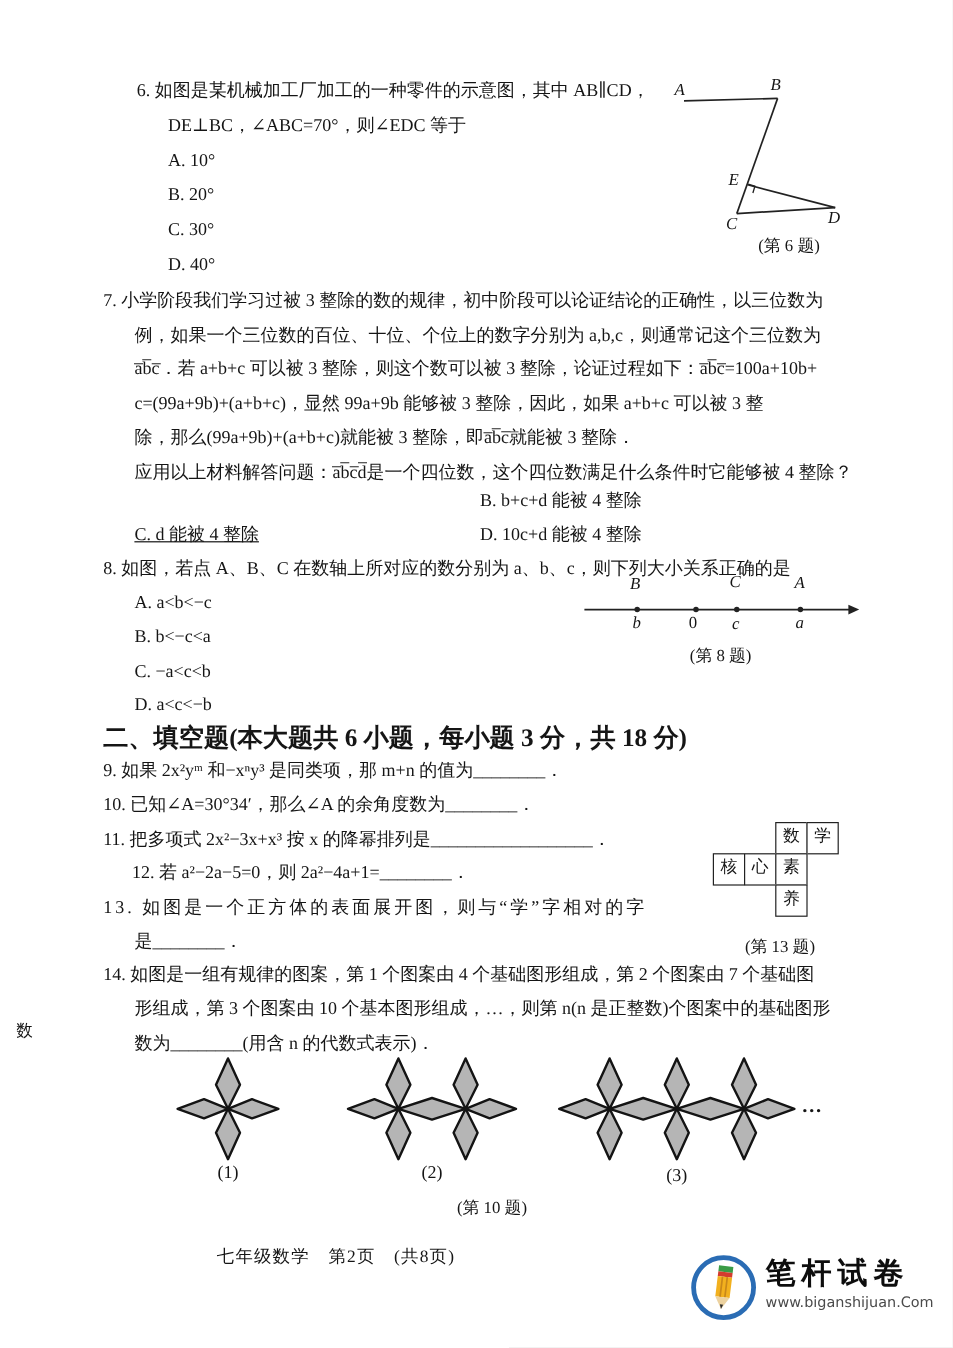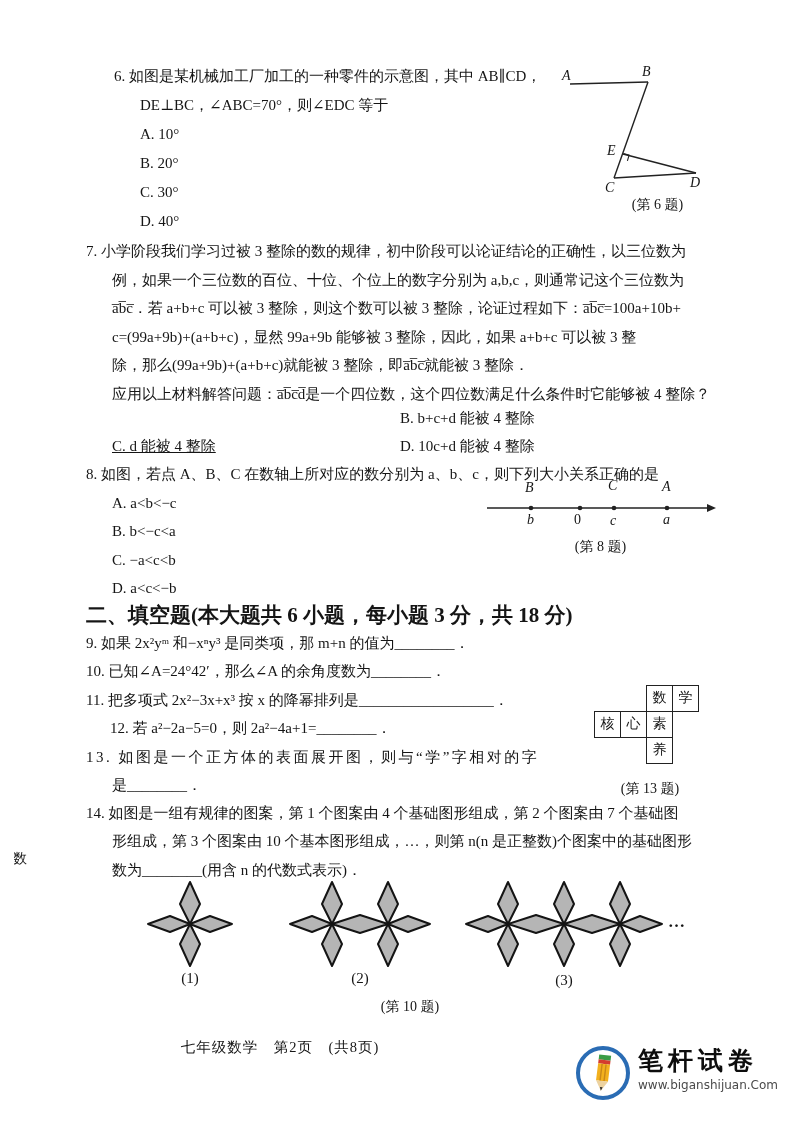--- a/index.html
+++ b/index.html
@@ -101,21 +101,21 @@
     <span class="figlabel" style="left:44px;top:30px;">b</span>
     <span class="figlabel" style="left:91px;top:30px;font-style:normal;">0</span>
     <span class="figlabel" style="left:127px;top:31px;">c</span>
     <span class="figlabel" style="left:180px;top:30px;">a</span>
     <div class="caption" style="top:56px;">(第 8 题)</div>
   </div>
 
   <div class="abs sechead" style="left:86px;top:601px;">二、填空题(本大题共 6 小题，每小题 3 分，共 18 分)</div>
 
   <div class="abs line" style="left:86px;top:629px;">9. 如果 2x²yᵐ 和−xⁿy³ 是同类项，那 m+n 的值为________．</div>
-  <div class="abs line" style="left:86px;top:657px;">10. 已知∠A=24°42′，那么∠A 的余角度数为________．</div>
+  <div class="abs line" style="left:86px;top:657px;">10. 已知∠A=30°34′，那么∠A 的余角度数为________．</div>
   <div class="abs line" style="left:86px;top:686px;">11. 把多项式 2x²−3x+x³ 按 x 的降幂排列是__________________．</div>
   <div class="abs line" style="left:86px;top:714px;margin-left:24px;">12. 若 a²−2a−5=0，则 2a²−4a+1=________．</div>
 
   <div class="abs line" style="left:86px;top:743px;letter-spacing:2.5px;">13. 如图是一个正方体的表面展开图，则与“学”字相对的字</div>
   <div class="abs line" style="left:112px;top:771px;">是________．</div>
 
   <div class="abs" style="left:592px;top:685px;width:112px;height:115px;">
     <div class="netcell" style="left:54px;top:0px;">数</div>
     <div class="netcell" style="left:80px;top:0px;">学</div>
     <div class="netcell" style="left:2px;top:26px;">核</div>

